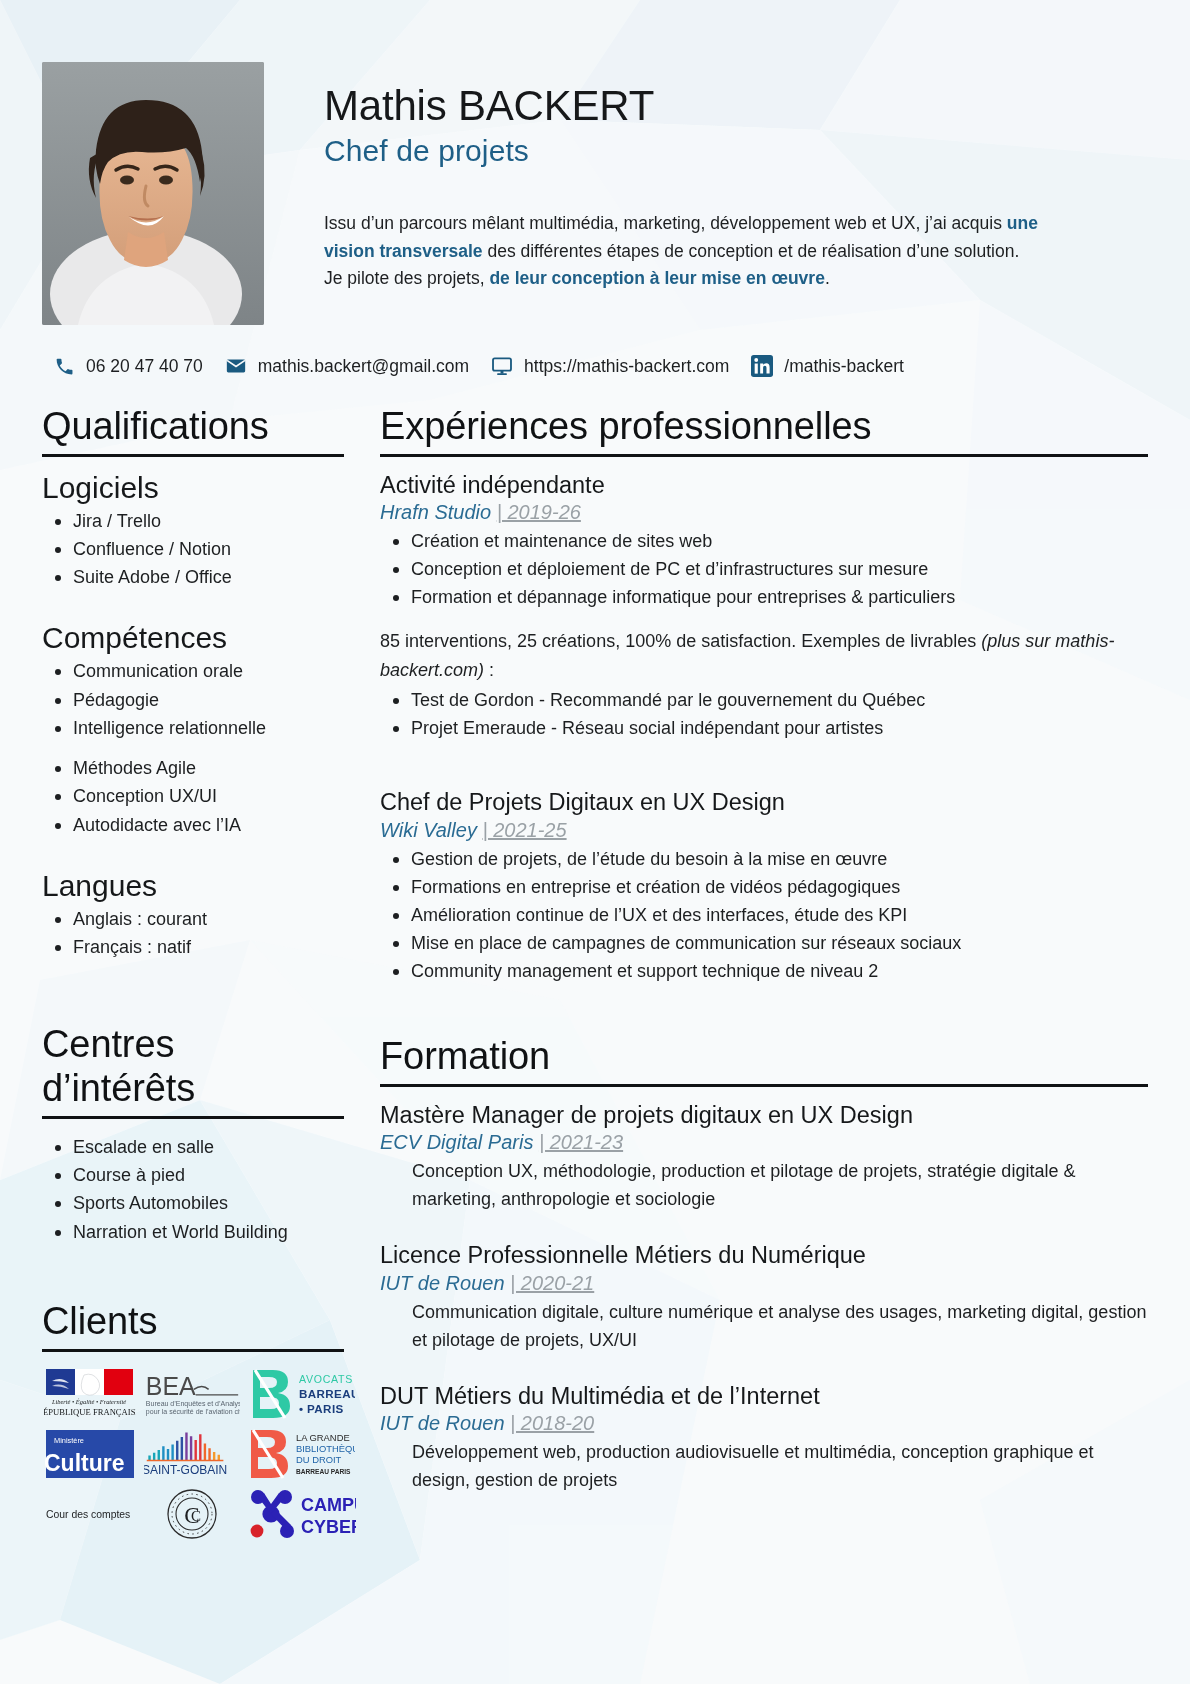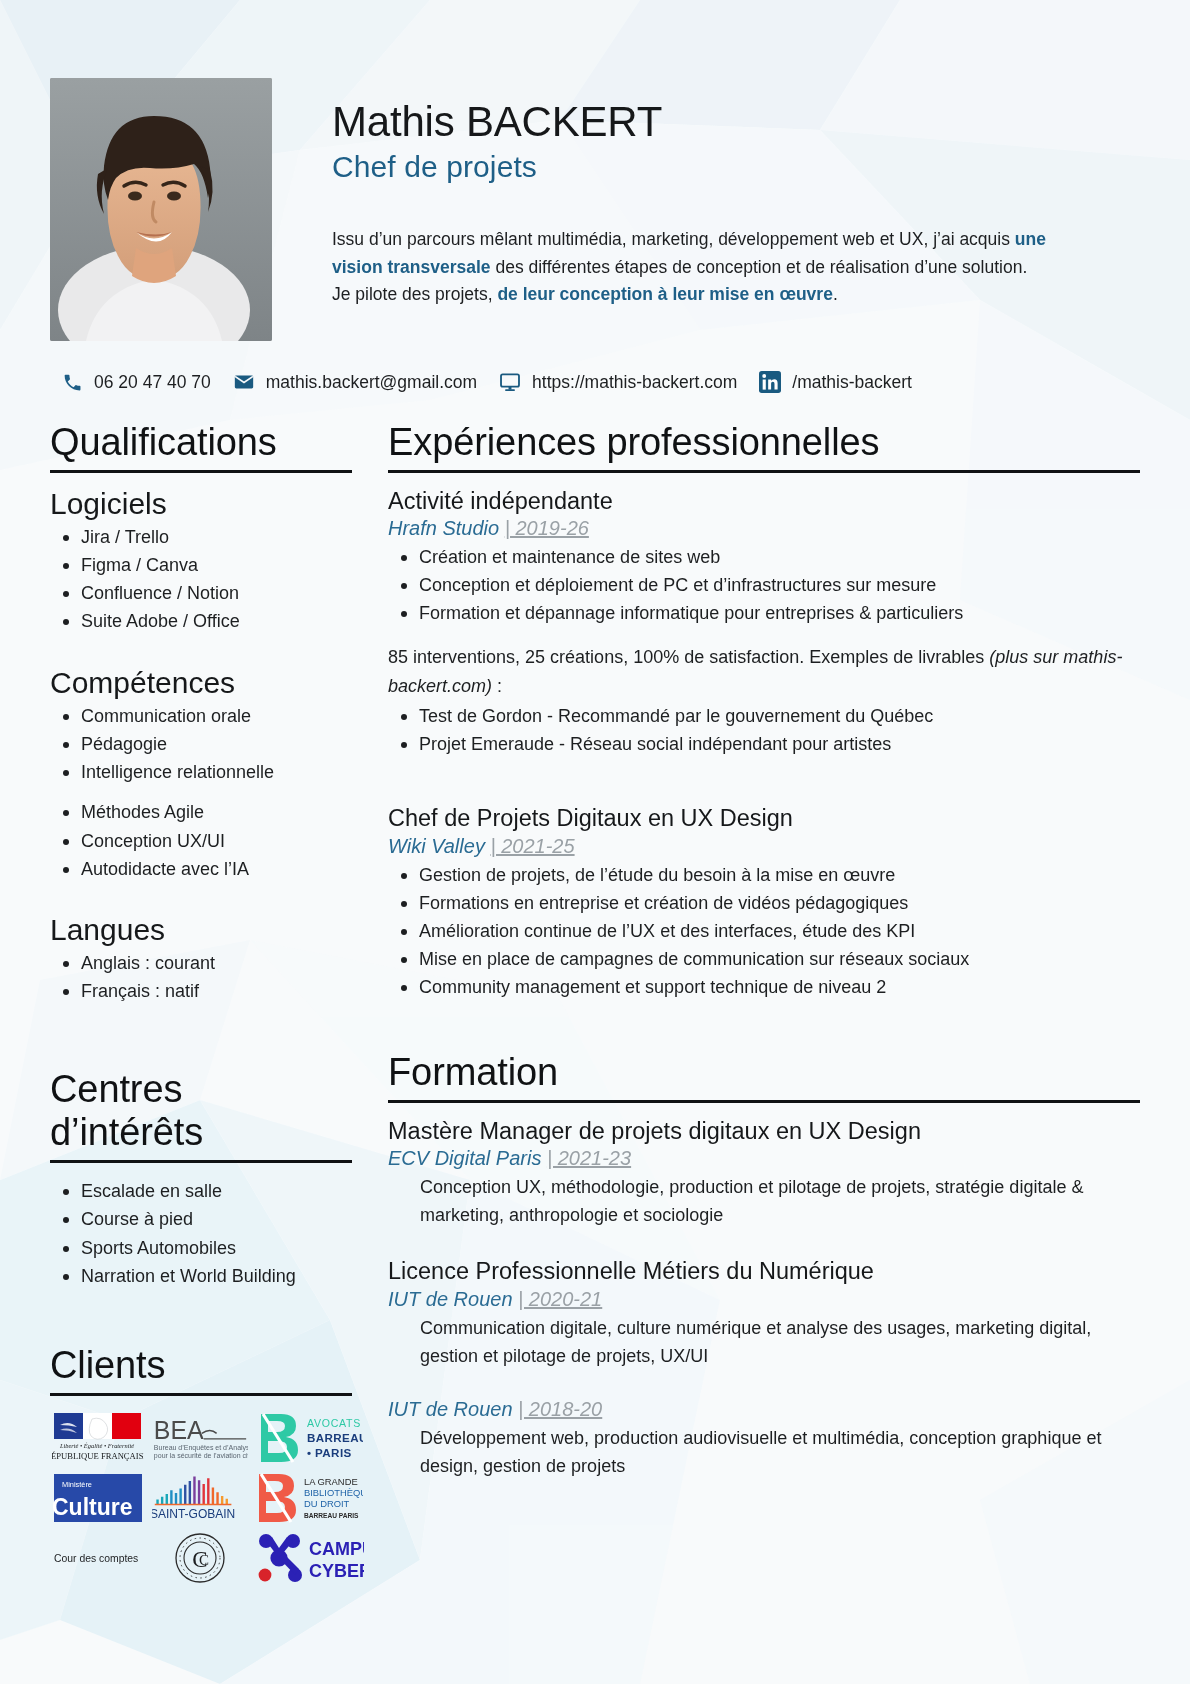--- a/index.html
+++ b/index.html
@@ -24,22 +24,21 @@
     position: absolute;
     inset: 0;
     width: 1190px;
     height: 1684px;
     pointer-events: none;
   }
 
   #content {
     position: relative;
     z-index: 2;
-    padding: 8px;
-    margin-top: 8px;
+    padding: 0;
   }
 
   
   .header {
     display: flex;
     padding: 62px 42px 0 42px;
   }
   .photo {
     width: 222px;
     height: 263px;
@@ -332,21 +331,20 @@
       <div class="col-left">
 
         <div>
           <div class="sec-title">Qualifications</div>
           <hr class="sec-rule">
 
           <div>
             <div class="sub-title">Logiciels</div>
             <ul class="bullets">
               <li>Jira / Trello</li>
-              <li>Figma / Canva</li>
               <li>Confluence / Notion</li>
               <li>Suite Adobe / Office</li>
             </ul>
           </div>
 
           <div class="block-gap"></div>
 
           <div>
             <div class="sub-title">Compétences</div>
             <ul class="bullets gap-after-3">
@@ -565,20 +563,21 @@
             <div class="entry-meta">
               <span class="entry-org">IUT de Rouen</span>
               <span class="entry-date">| 2020-21</span>
             </div>
             <div class="edu-desc">Communication digitale, culture numérique et analyse des usages, marketing digital, gestion et pilotage de projets, UX/UI</div>
           </div>
 
           <div style="height:22px"></div>
 
           <div class="entry">
+            <div class="entry-role">DUT Métiers du Multimédia et de l’Internet</div>
             <div class="entry-meta">
               <span class="entry-org">IUT de Rouen</span>
               <span class="entry-date">| 2018-20</span>
             </div>
             <div class="edu-desc">Développement web, production audiovisuelle et multimédia, conception graphique et design, gestion de projets</div>
           </div>
         </div>
 
       </div>
     </div>

